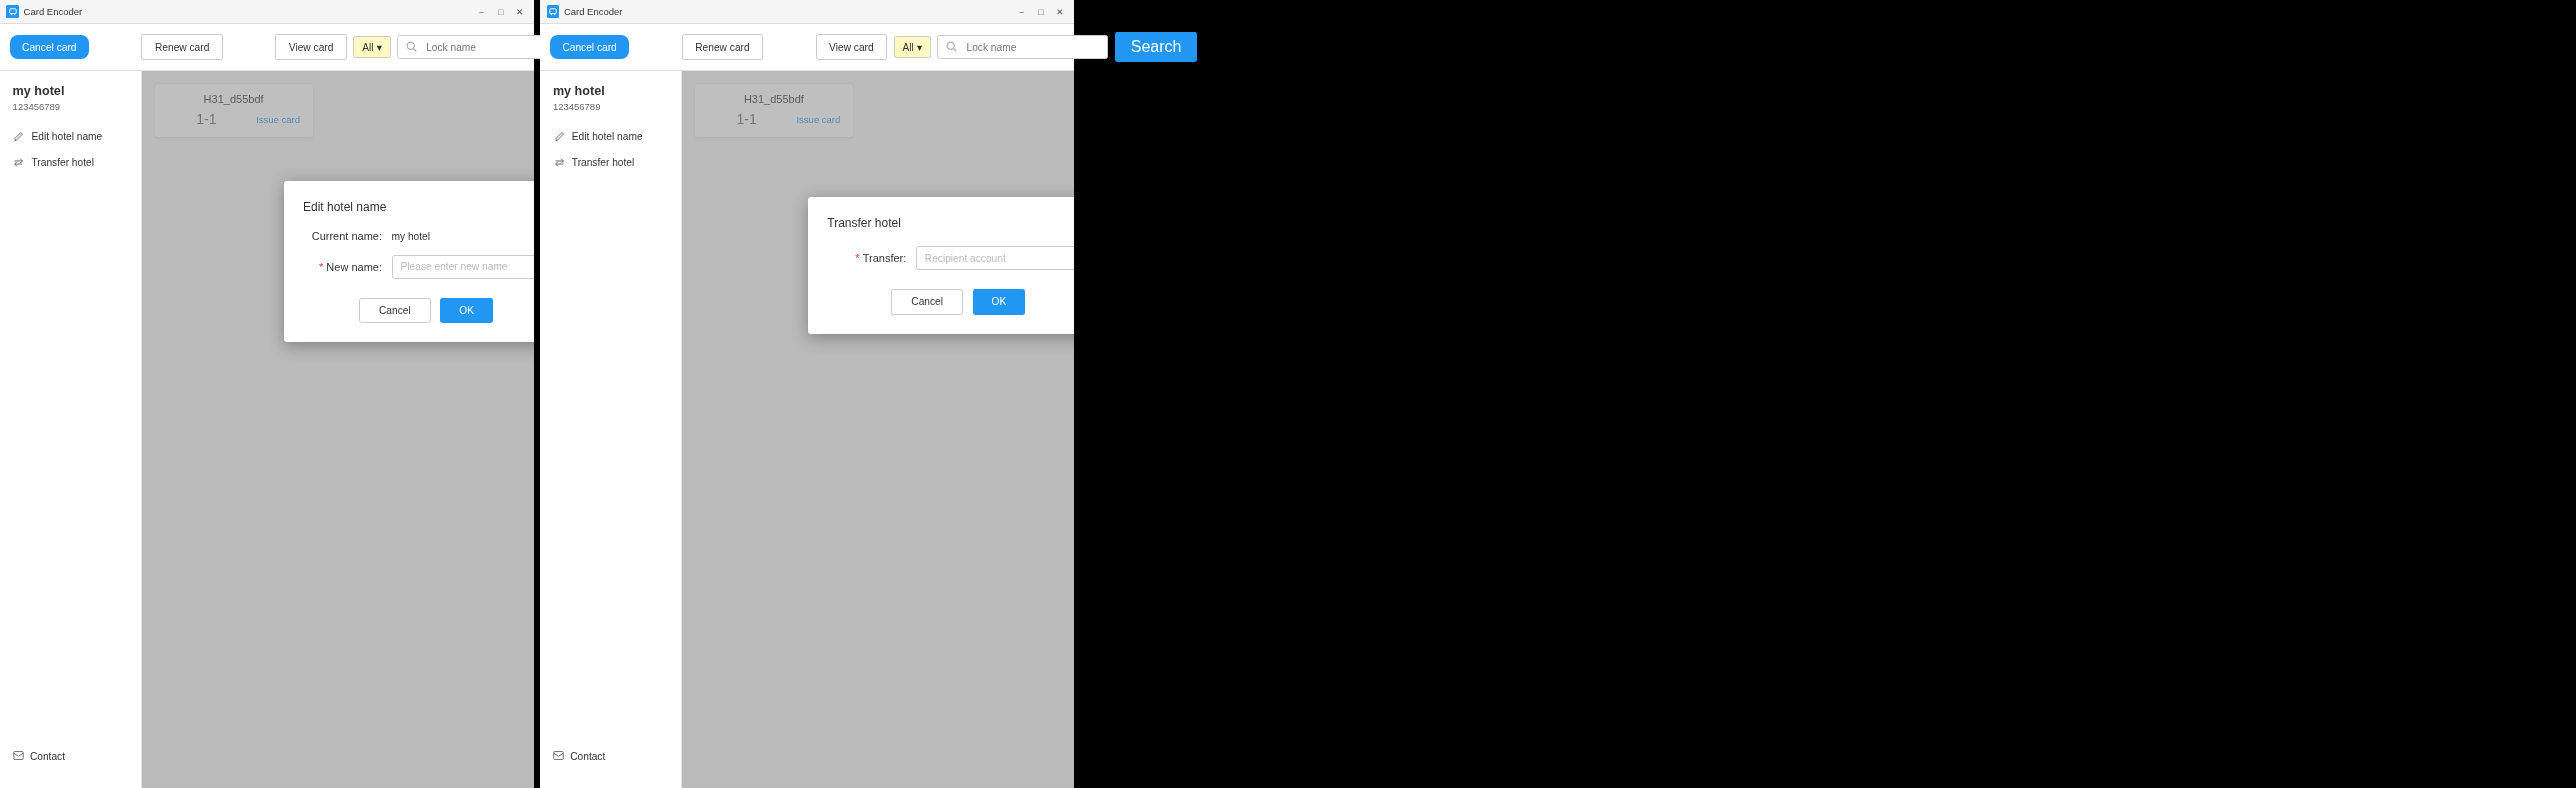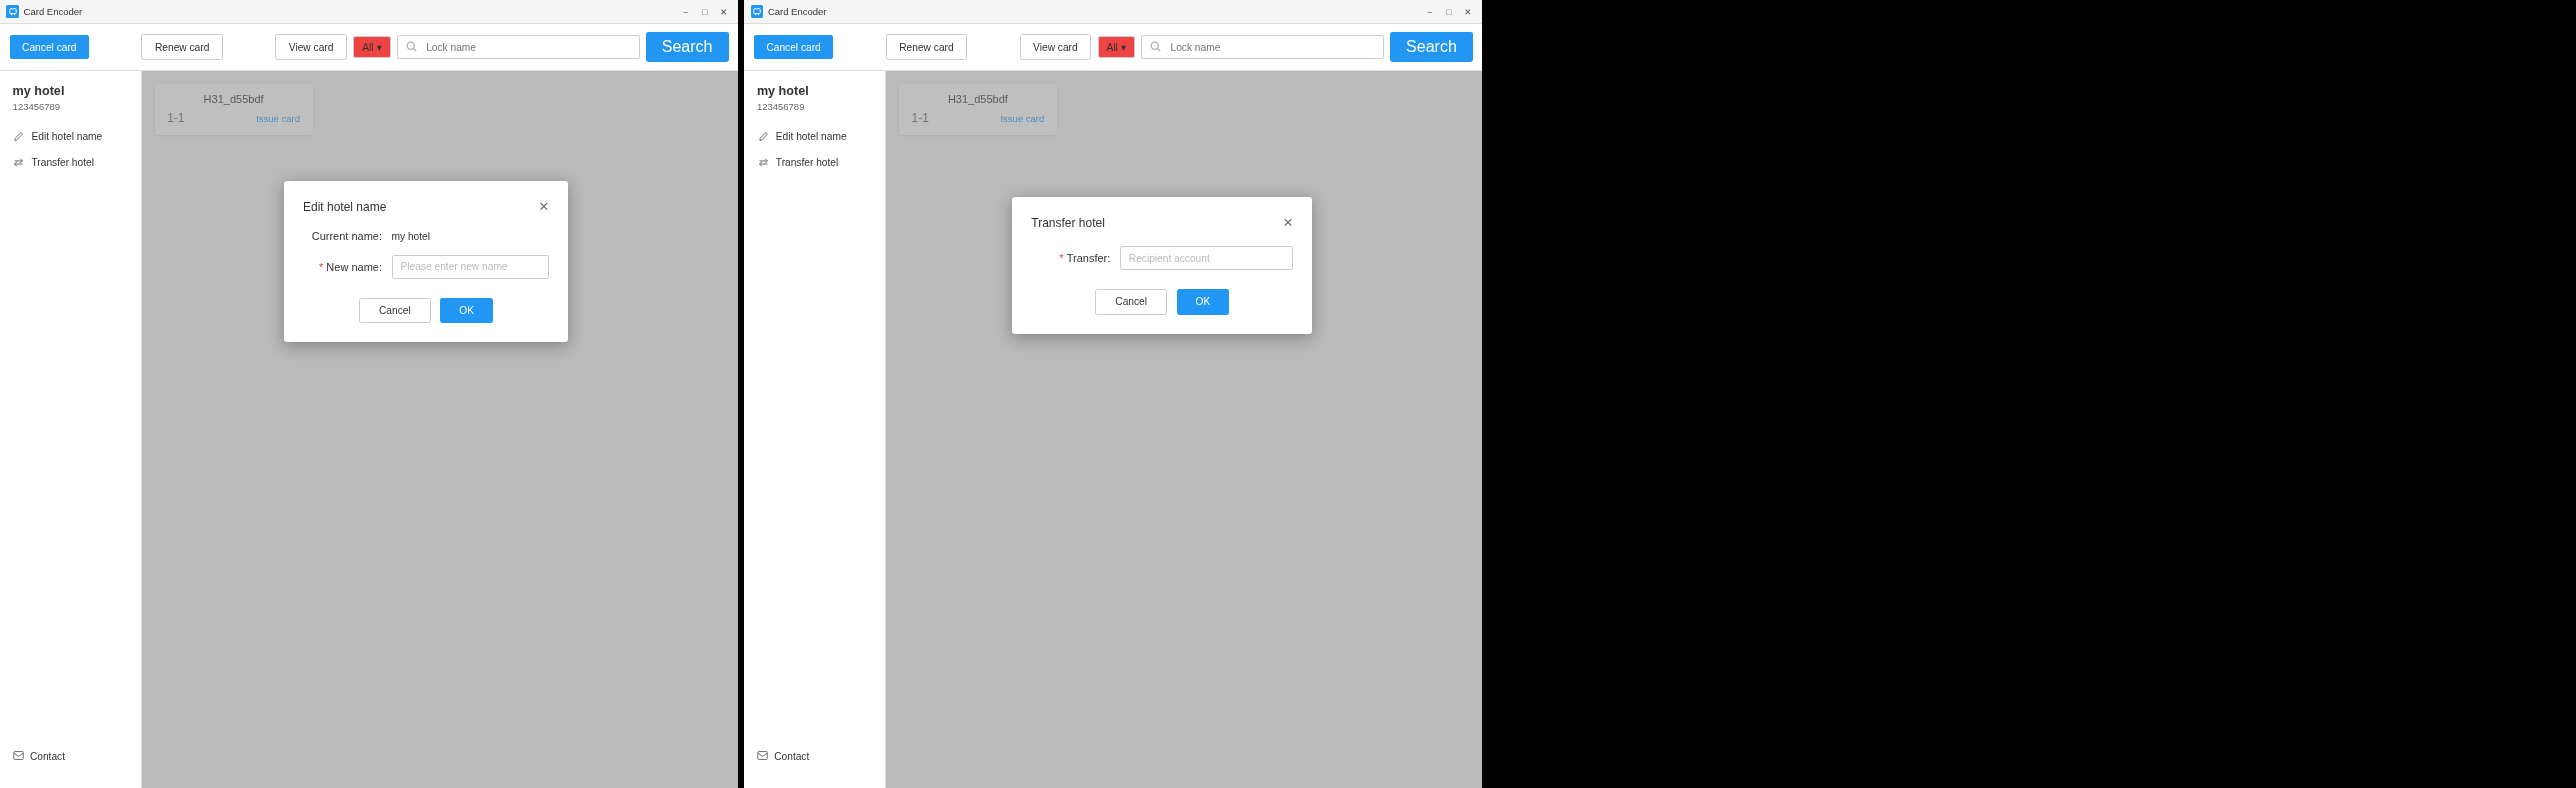--- a/index.html
+++ b/index.html
@@ -1,19 +1,19 @@
 <!DOCTYPE html>
 <html style="font-size:12.6px"><head>
   <meta charset="utf-8">
   <style>
     * { box-sizing: border-box; margin: 0; padding: 0; }
     body { font-family: 'Segoe UI', Arial, sans-serif; font-size: 10.2px; background: #000; display: flex; width: 2576px; height: 788px; overflow: hidden; }
 
     .window {
-      width: 738px;
+      width: 534px;
       height: 788px;
       background: #f0f0f0;
       display: flex;
       flex-direction: column;
       position: relative;
       flex-shrink: 0;
     }
 
     .titlebar {
       background: #f5f5f5;
@@ -76,21 +76,21 @@
       gap: 6.3px;
       border-bottom: 0.8px solid #e0e0e0;
       flex-shrink: 0;
     }
 
     .btn-cancel {
       background: #2196f3;
       color: white;
       border: none;
       padding: 6.3px 12.6px;
-      border-radius: 2px;
+      border-radius: 8px;
       cursor: pointer;
       font-size: 10.2px;
       white-space: nowrap;
     }
 
     .btn-outline {
       background: white;
       color: #333;
       border: 0.8px solid #ccc;
       padding: 6.3px 12.6px;
@@ -101,21 +101,21 @@
       margin-left: 46px;
     }
 
     .filter-dropdown {
       display: flex;
       align-items: center;
       gap: 3.2px;
       padding: 4.7px 8px;
       border: 0.8px solid #ccc;
       border-radius: 2.4px;
-      background: #ef4444;
+      background: #fef9c3;
       cursor: pointer;
       font-size: 10.2px;
       color: #333;
     }
 
     .search-box {
       display: flex;
       align-items: center;
       flex: 1;
       border: 0.8px solid #ccc;
@@ -234,22 +234,23 @@
       margin-bottom: 6.3px;
     }
 
     .card-meta {
       display: flex;
       justify-content: space-between;
       align-items: center;
     }
 
     .card-num {
-      font-size: 12px;
+      font-size: 14px;
       color: #666;
+      margin-left: 29px;
     }
 
     .card-issue {
       font-size: 9.5px;
       color: #2196f3;
       cursor: pointer;
     }
 
     
     .overlay {

